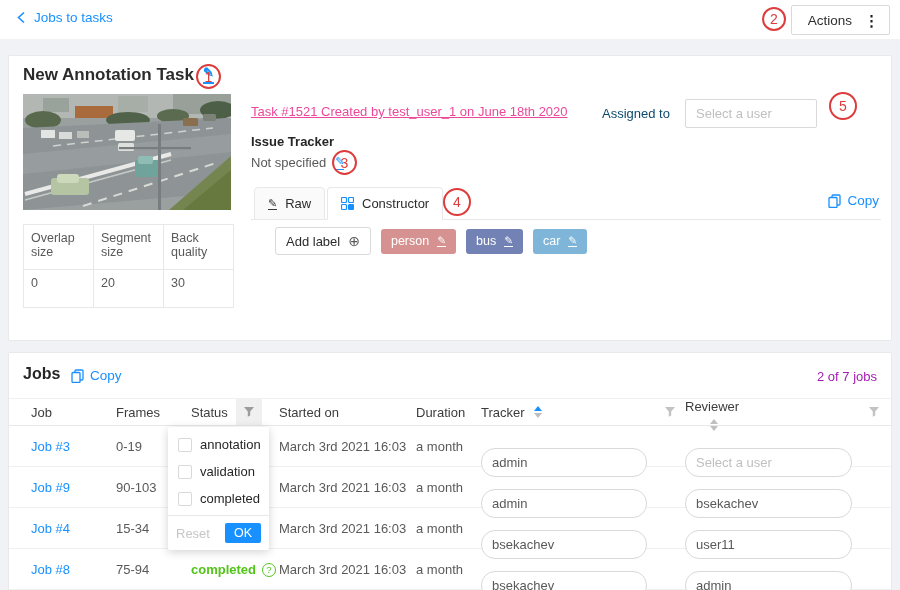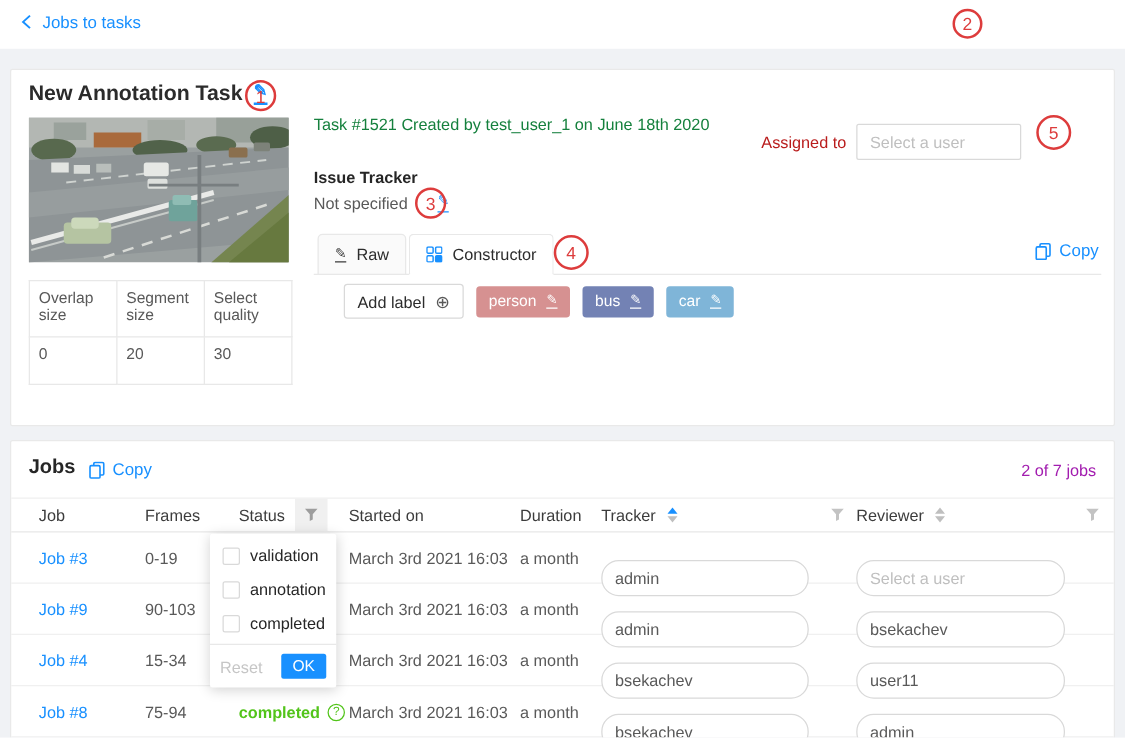--- a/index.html
+++ b/index.html
@@ -34,27 +34,27 @@
                 font-size:17px; font-weight:700; color:#2b2b2b; }
   .edit-ico { color:#1890ff; border-bottom:2px solid #1890ff; font-size:13px; line-height:1.1;
               padding-bottom:1px; cursor:pointer; }
   .edit-ico.small { font-size:11px; border-bottom-width:1.5px; }
   .thumb { position:absolute; left:14px; top:38px; width:208px; height:116px; }
   .params { position:absolute; left:14px; top:168px; border-collapse:collapse; background:#fff; }
   .params th, .params td { border:1px solid #e8e8e8; font-size:12.5px; font-weight:400;
               color:#595959; text-align:left; padding:6px 7px; width:70px; vertical-align:top; }
   .params th { height:45px; }
   .params td { height:38px; }
-  .meta { position:absolute; left:242px; top:36px; color:#15803d; font-size:13px; }
-  .assigned-label { position:absolute; left:586px; top:50px; width:82px; text-align:right; color:#b91c1c; }
+  .meta { position:absolute; left:242px; top:48px; color:#ec4899; font-size:13px;text-decoration:underline; }
+  .assigned-label { position:absolute; left:586px; top:50px; width:82px; text-align:center; color:#0c4a6e; }
   .assigned-input { position:absolute; left:676px; top:43px; width:132px; height:29px;
               border:1px solid #d9d9d9; border-radius:2px; padding:0 10px; font-size:13px; color:#595959; outline:none; }
   input::placeholder { color:#bfbfbf; }
   .issue-label { position:absolute; left:242px; top:78px; font-weight:700; color:#262626; font-size:13px; }
-  .issue-value { position:absolute; left:242px; top:99px; display:flex; align-items:center; gap:24px;
+  .issue-value { position:absolute; left:242px; top:99px; display:flex; align-items:center; gap:9px;
               color:#595959; font-size:13px; }
   .tabs { position:absolute; left:242px; top:131px; width:630px; height:33px; border-bottom:1px solid #e8e8e8; }
   .tab { position:absolute; top:0; height:33px; display:flex; align-items:center; gap:8px;
          padding:0 13px; background:#fafafa; border:1px solid #e8e8e8; border-radius:4px 4px 0 0;
          color:#2c2c2c; font-size:13px; cursor:pointer; }
   #tab-raw { left:3px; }
   #tab-constructor { left:76px; background:#fff; border-bottom:1px solid #fff; }
   .raw-pencil { color:#3a3a3a; border-bottom:1.5px solid #3a3a3a; font-size:11px; line-height:1.1; }
   .copy-link { position:absolute; right:2px; top:6px; display:flex; align-items:center; gap:6px;
                color:#1890ff; font-size:13.5px; cursor:pointer; }
@@ -72,21 +72,21 @@
   .jobs-count { position:absolute; right:14px; top:16px; color:#a21caf; font-size:13px; }
   .jhead { position:absolute; left:0; top:45px; width:882px; height:28px;
            border-top:1px solid #f0f0f0; border-bottom:1px solid #e8e8e8; color:#3c3c3c; }
   .hcell { position:absolute; top:0; height:100%; display:flex; align-items:center; gap:5px; font-size:13px; }
   .h-job      { left:22px; }
   .h-frames   { left:107px; }
   .h-status   { left:182px; }
   .h-started  { left:270px; }
   .h-duration { left:407px; }
   .h-assignee { left:472px; }
-  .h-reviewer { left:676px; }
+  .h-reviewer { left:676px;flex-direction:column; }
   .funnel-cell { position:absolute; top:0; height:100%; width:26px; display:flex; align-items:center;
                  justify-content:center; cursor:pointer; }
   .fc-status   { left:227px; background:#f0f0f0; }
   .fc-assignee { left:648px; }
   .fc-reviewer { left:852px; }
   .sorter { display:inline-flex; flex-direction:column; gap:2px; margin-left:4px; }
   .car-up   { width:0; height:0; border-left:4px solid transparent; border-right:4px solid transparent;
               border-bottom:5px solid #bfbfbf; }
   .car-down { width:0; height:0; border-left:4px solid transparent; border-right:4px solid transparent;
               border-top:5px solid #bfbfbf; }
@@ -121,20 +121,24 @@
 <body>
 
 <div class="stage">
 
   <div class="topbar">
     <div class="back">
       <svg width="10" height="13" viewBox="0 0 10 13">
         <polyline points="8,1.5 2.5,6.5 8,11.5" fill="none" stroke="#1890ff" stroke-width="1.6"></polyline>
       </svg>
       <span>Jobs to tasks</span>
+    </div>
+    <div class="actions-btn">
+      <span>Actions</span>
+      <span class="dots">⋮</span>
     </div>
   </div>
 
   <div class="ann" id="ann1">1</div>
   <div class="ann" id="ann2">2</div>
   <div class="ann" id="ann3">3</div>
   <div class="ann" id="ann4">4</div>
   <div class="ann" id="ann5">5</div>
 
   <div class="card" id="task-card">
@@ -175,21 +179,21 @@
       <rect x="115" y="62" width="15" height="8" rx="2" fill="#8fbcb4"></rect>
       <rect x="135" y="30" width="3" height="86" fill="#787e80"></rect>
       <rect x="96" y="53" width="72" height="2.2" fill="#787e80"></rect>
     </svg>
 
     <table class="params">
       <tbody>
           <tr>
         <th>Overlap size</th>
         <th>Segment size</th>
-        <th>Select quality</th>
+        <th>Back quality</th>
       </tr>
       <tr>
         <td>0</td>
         <td>20</td>
         <td>30</td>
       </tr>
     </tbody>
       </table>
 
     <div class="meta">Task #1521 Created by test_user_1 on June 18th 2020</div>
@@ -334,25 +338,25 @@
       <span class="cell c-started">March 3rd 2021 16:03</span>
       <span class="cell c-duration">a month</span>
       <input class="row-input in-assignee" value="bsekachev" style="">
       <input class="row-input in-reviewer" value="admin" style="">
     </div>
   </div>
 
   <div class="fdrop">
     <div class="f-item">
       <span class="checkbox"></span>
-      <span>validation</span>
+      <span>annotation</span>
     </div>
     <div class="f-item">
       <span class="checkbox"></span>
-      <span>annotation</span>
+      <span>validation</span>
     </div>
     <div class="f-item">
       <span class="checkbox"></span>
       <span>completed</span>
     </div>
     <div class="f-footer">
       <span class="f-reset">Reset</span>
       <button class="f-ok">OK</button>
     </div>
   </div>

